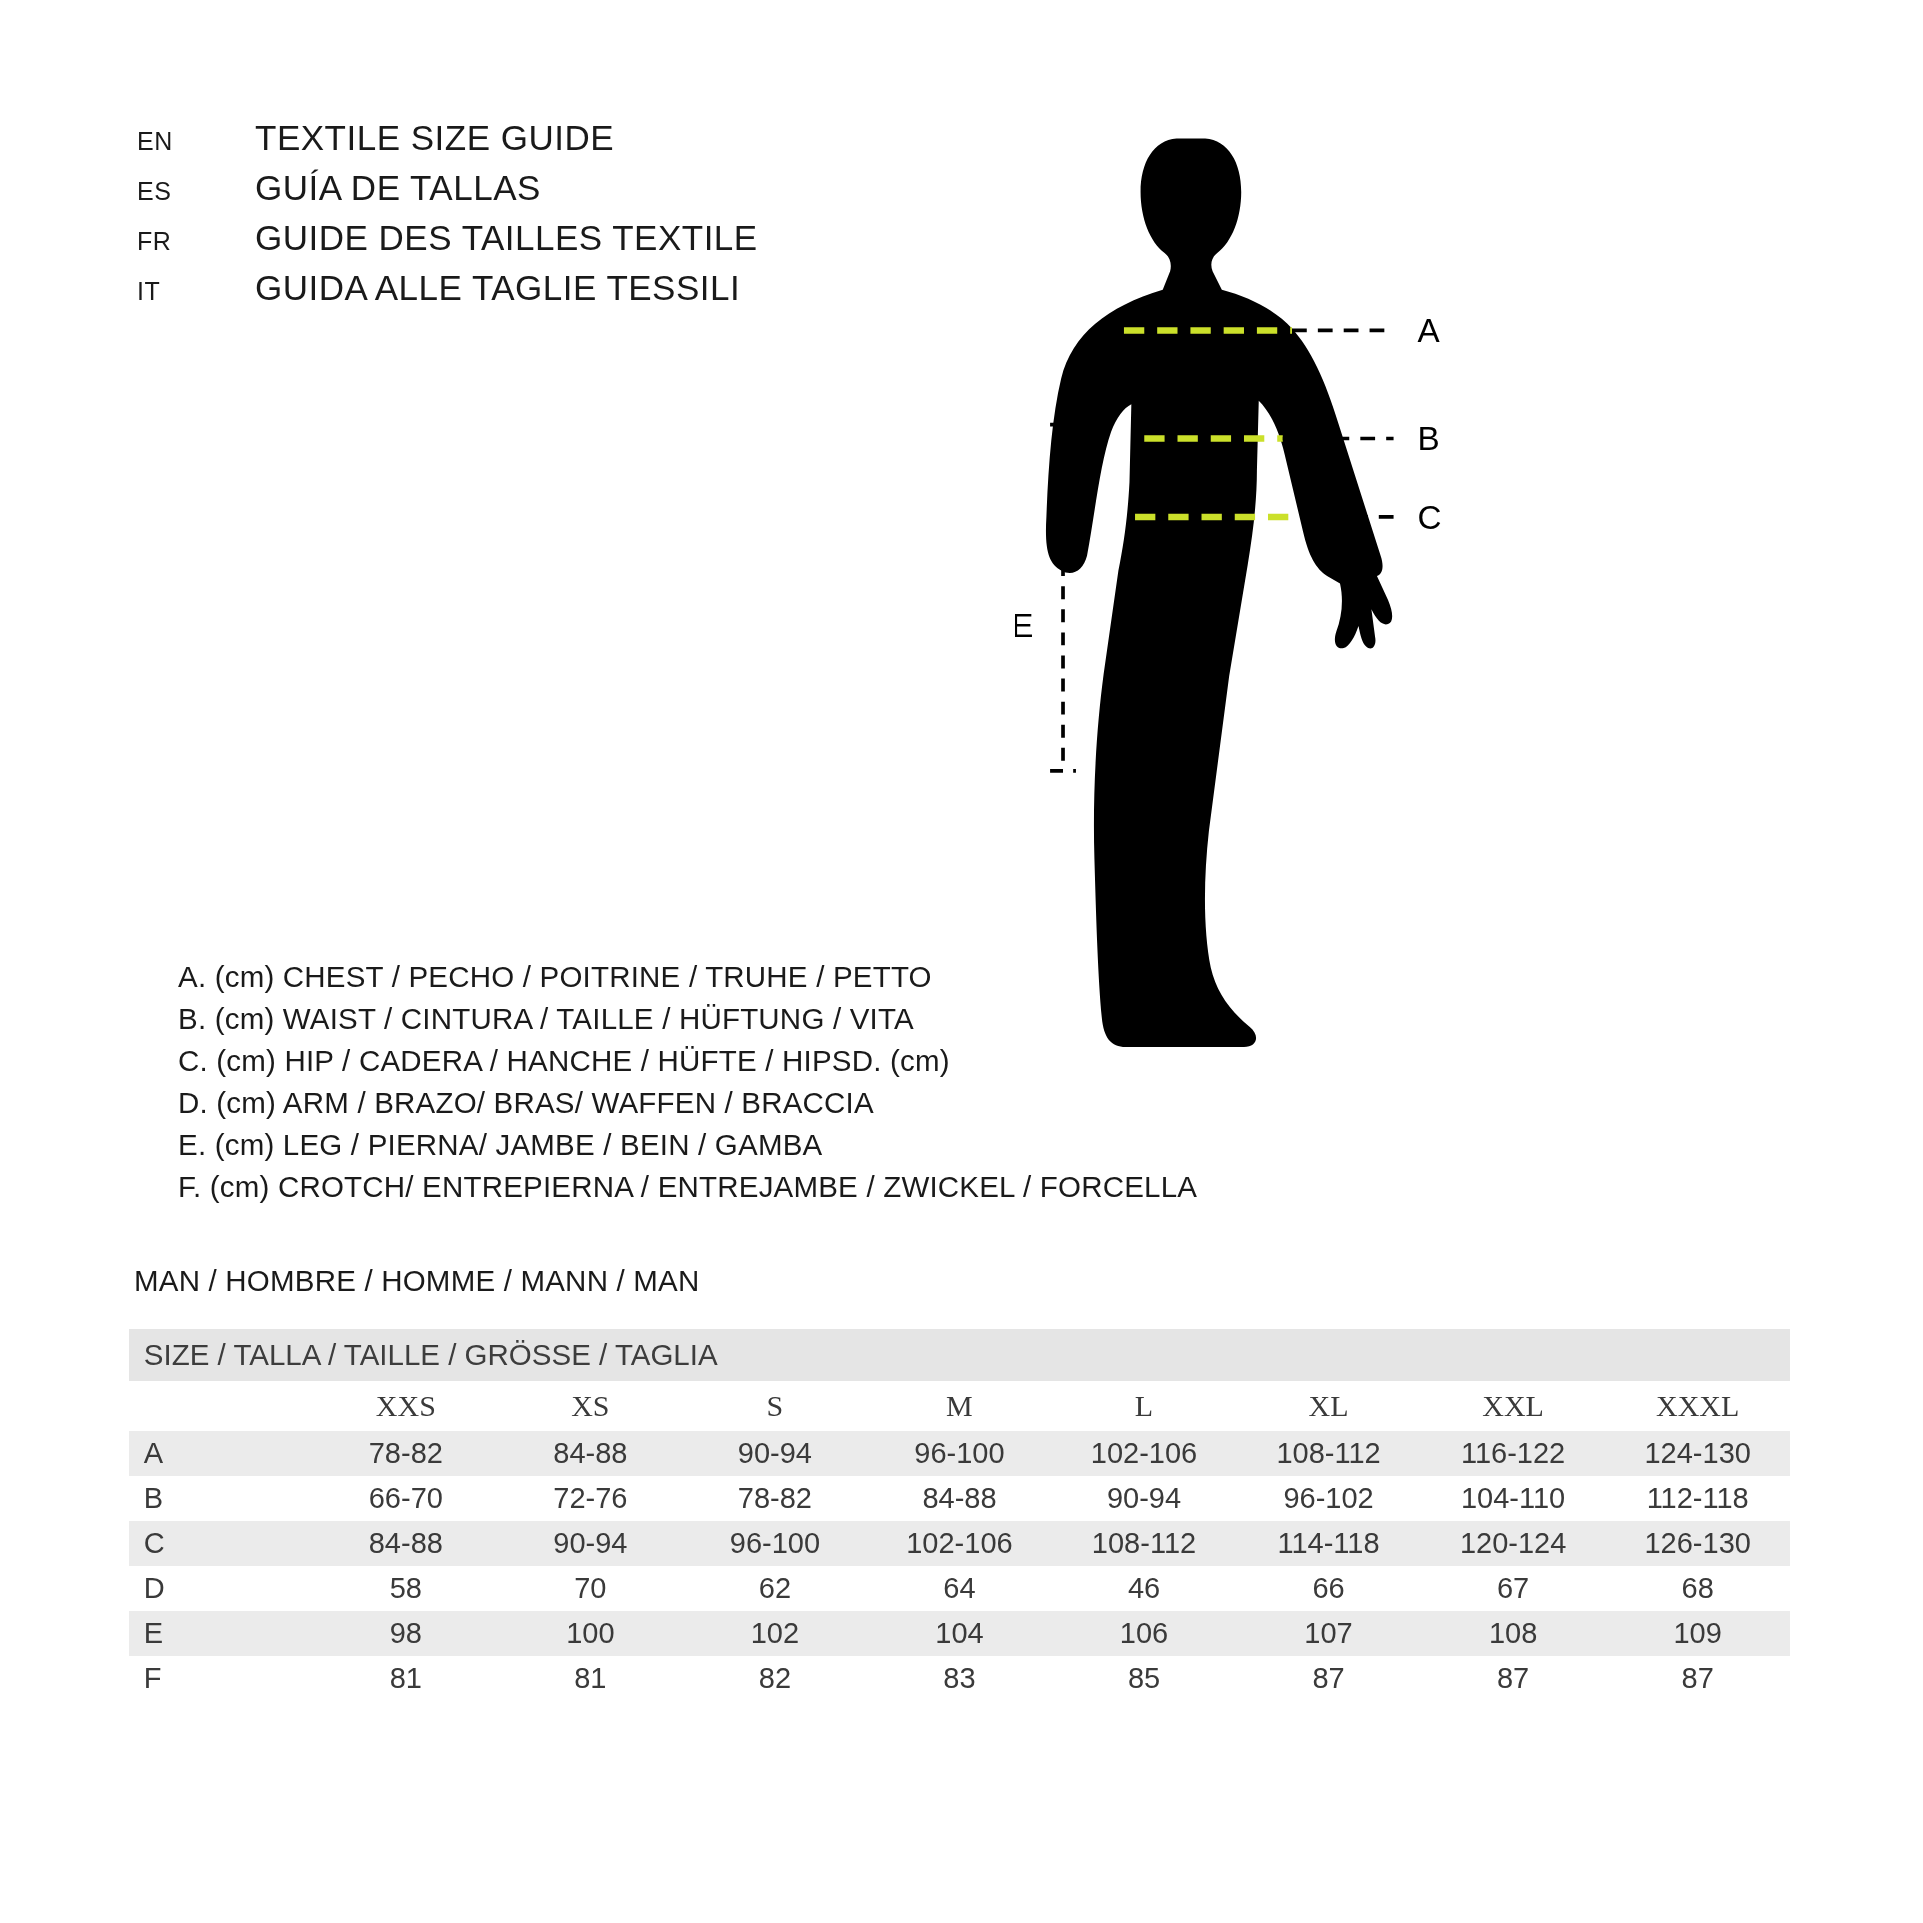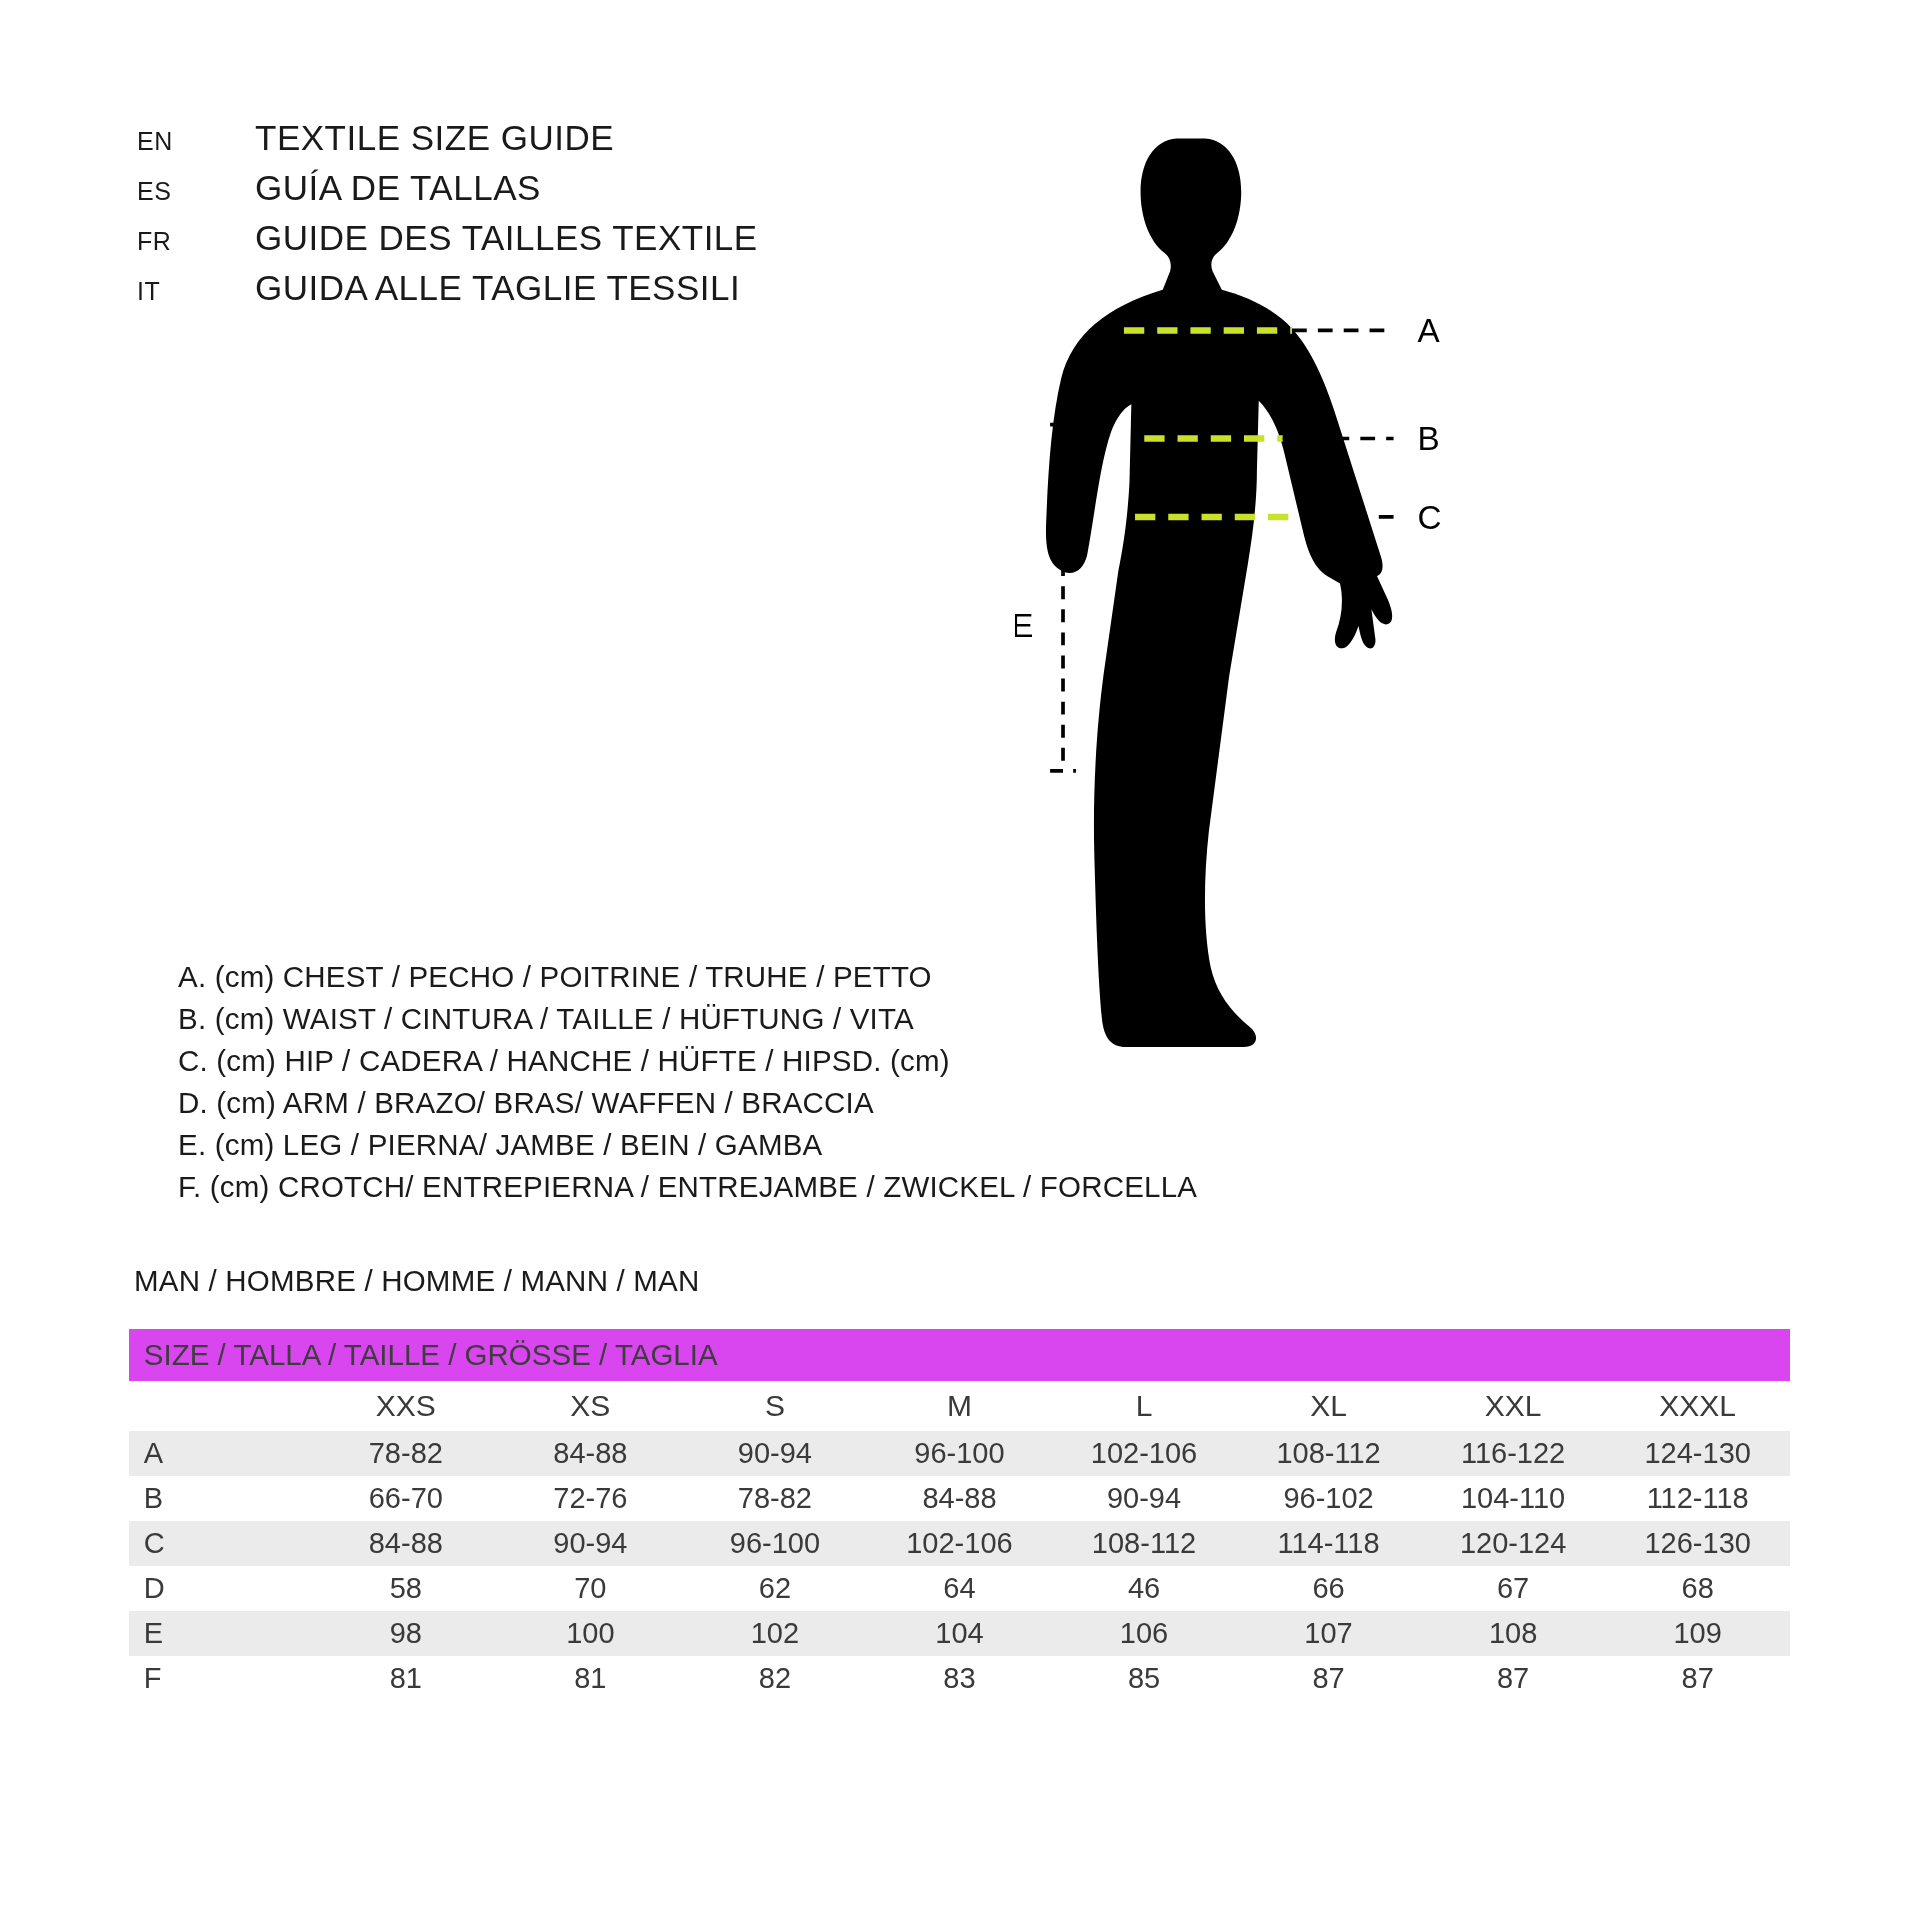--- a/index.html
+++ b/index.html
@@ -86,32 +86,33 @@
     height: 45px;
     padding: 0;
     text-align: center;
   }
   table.size-table td.rowlabel {
     text-align: left;
     padding-left: 14.8px;
     width: 92px;
   }
   tr.header-band td {
-    background: #d946ef;
+    background: #e5e5e5;
     color: #3d3d3d;
     text-align: left;
     padding-left: 14.8px;
     font-size: 29.5px;
     height: 52px;
   }
   tr.sizes-row td {
     background: #ffffff;
     color: #3a3a3a;
     font-size: 30px;
     height: 50px;
+    font-family: Liberation Serif, serif;
   }
   tr.shade td { background: #ebebeb; }
   tr.plain td { background: #ffffff; }
 </style>
 </head>
 <body>
 
 <div class="lang-block">
   <div class="lang-row">
     <div class="lang-code">EN</div>

